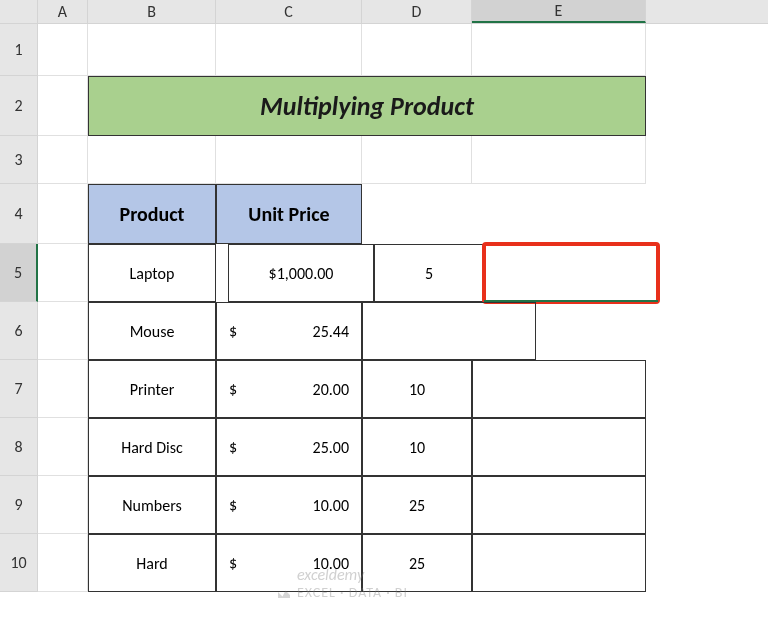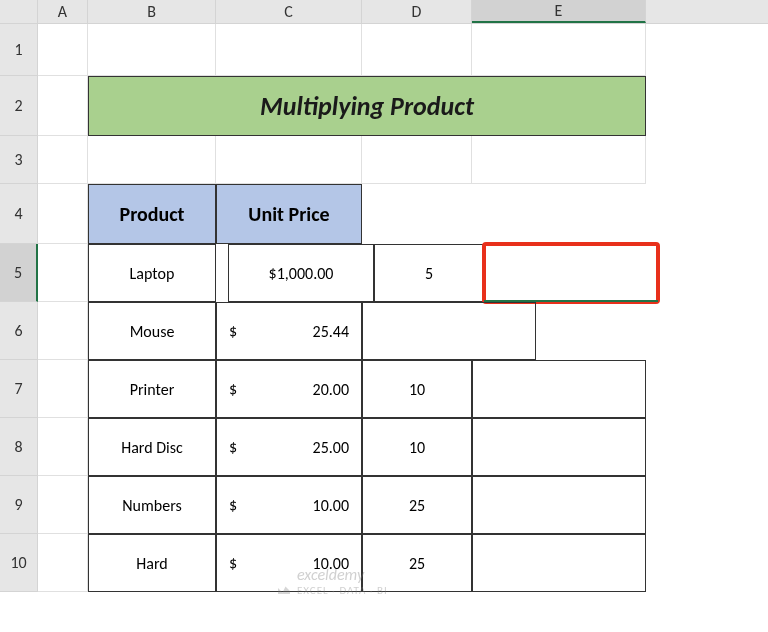--- a/index.html
+++ b/index.html
@@ -153,21 +153,21 @@
       top: 565px;
       font-size: 16px;
       color: rgba(120,120,120,0.35);
       font-style: italic;
       display: flex;
       align-items: flex-end;
       gap: 4px;
       pointer-events: none;
     }
     .watermark .sub {
-      font-size: 11px;
+      font-size: 14px;
       letter-spacing: 1px;
       font-style: normal;
     }
   </style>
 </head>
 <body>
 
 <div class="sheet">
 
   <div class="col-headers">

